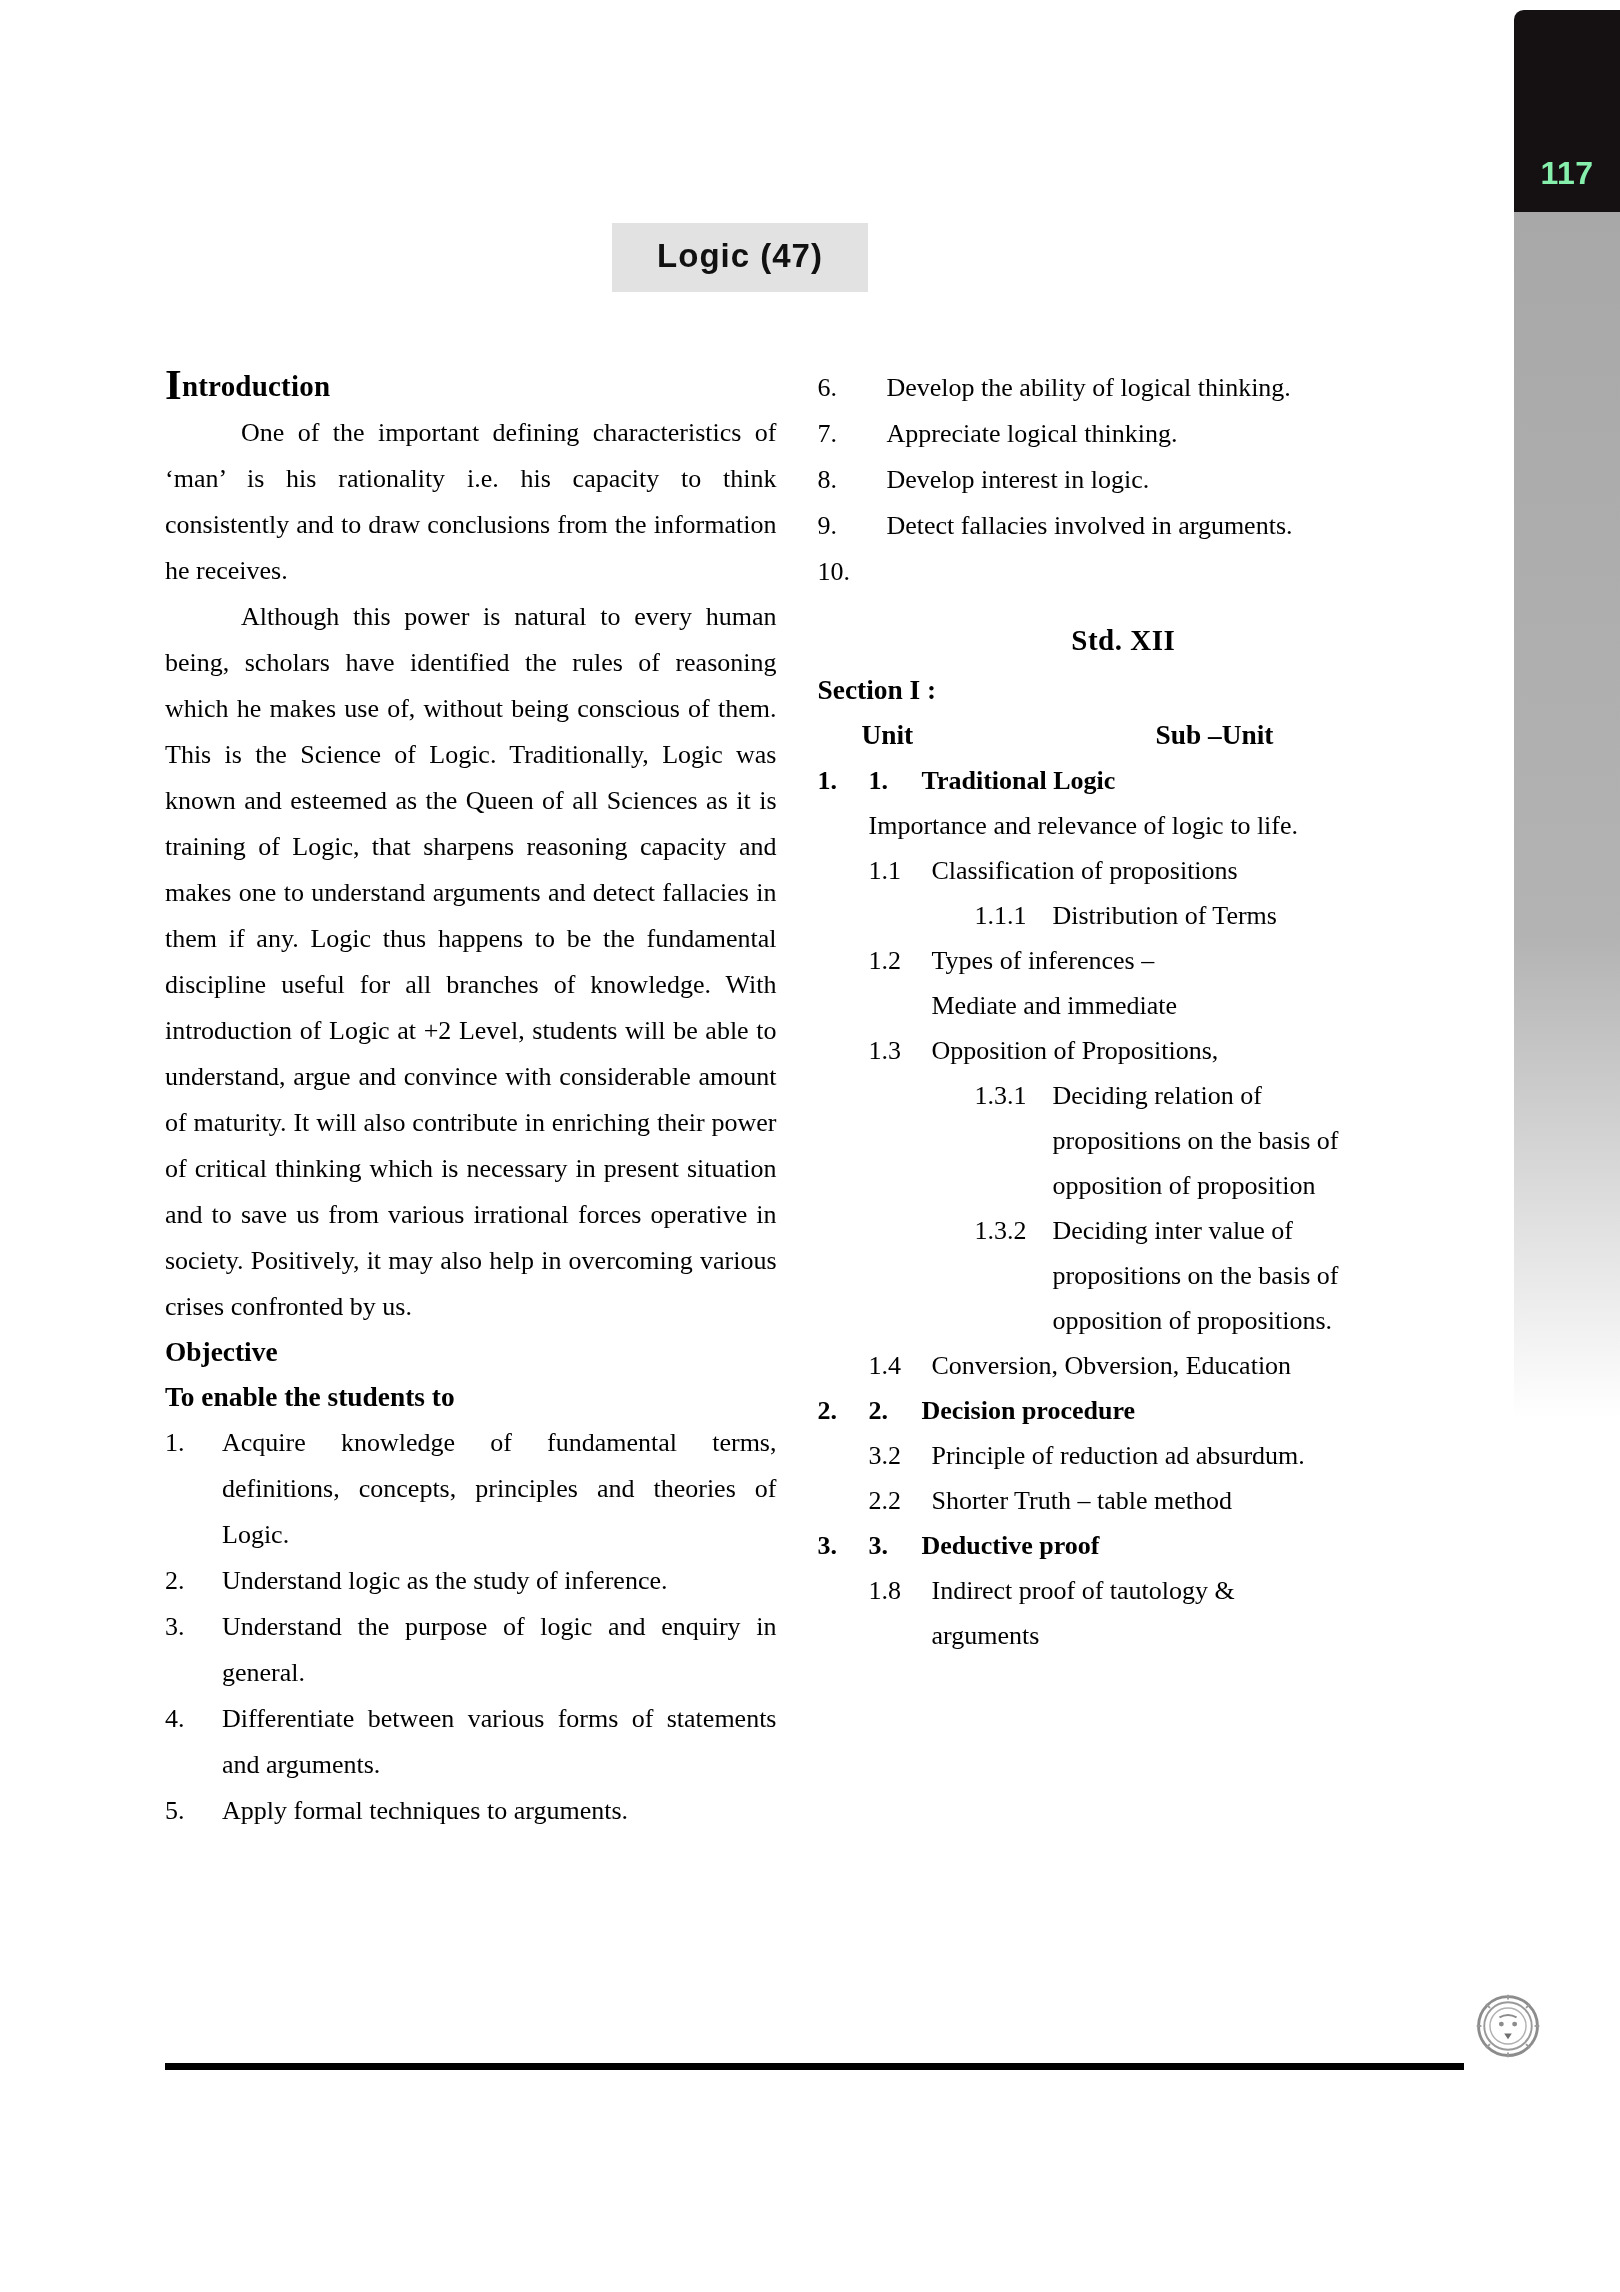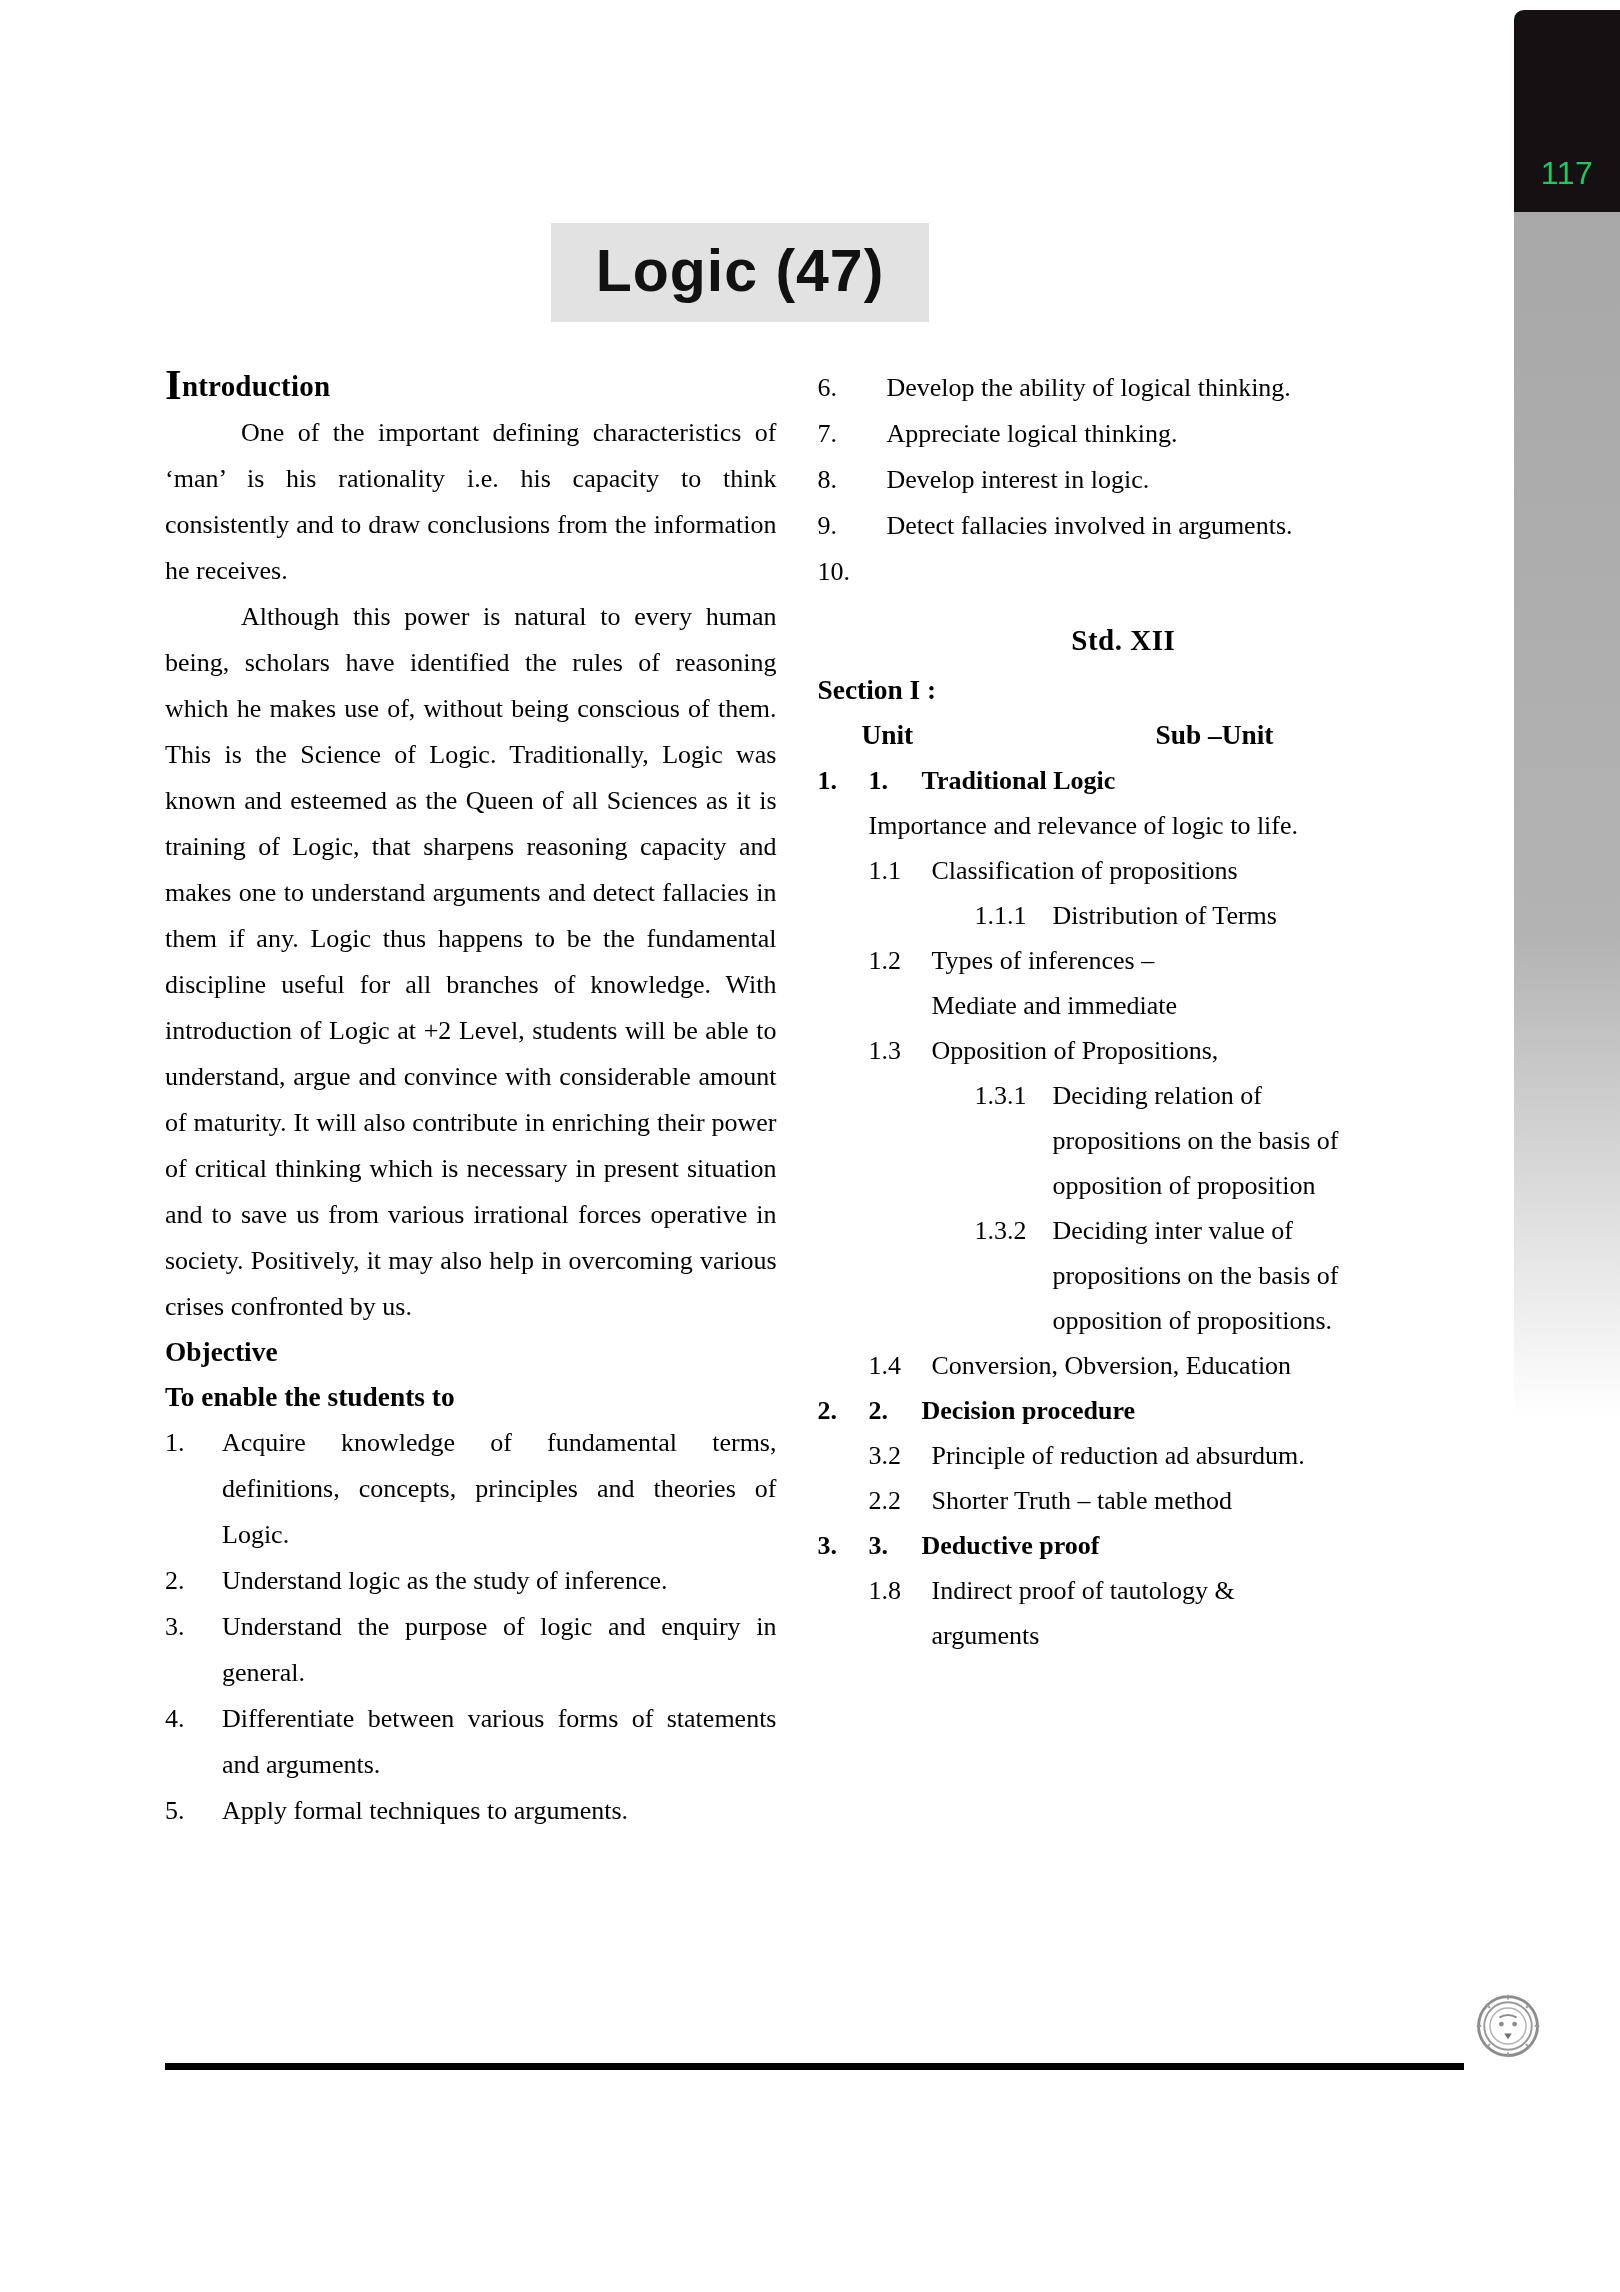--- a/index.html
+++ b/index.html
@@ -25,23 +25,23 @@
     height: 202px;
     background: #151113;
     display: flex;
     align-items: flex-end;
     justify-content: center;
     padding-bottom: 19.6px;
     box-sizing: border-box;
     border-top-left-radius: 9.8px;
   }
   .page-tab-number {
-    color: #22c55e;
+    color: #86efac;
     font-family: "Liberation Sans", sans-serif;
-    font-weight: normal;
+    font-weight: bold;
     font-size: 32px;
     letter-spacing: 0.5px;
   }
   .side-bar {
     position: absolute;
     top: 212px;
     right: 0px;
     width: 106px;
     height: 1206px;
     background: linear-gradient(to bottom, #a8a8a8 0%, #b3b3b3 60%, #ffffff 100%);
@@ -62,21 +62,21 @@
     top: 223px;
     width: 1480px;
     text-align: center;
   }
   .title-box {
     display: inline-block;
     background: #e2e2e2;
     padding: 13.7px 45px 17.6px 45px;
     font-family: "Liberation Sans", sans-serif;
     font-weight: bold;
-    font-size: 59px;
+    font-size: 33px;
     letter-spacing: 1px;
     color: #111111;
   }
 
   
   .cols {
     position: absolute;
     left: 165px;
     top: 365px;
     width: 1264px;

